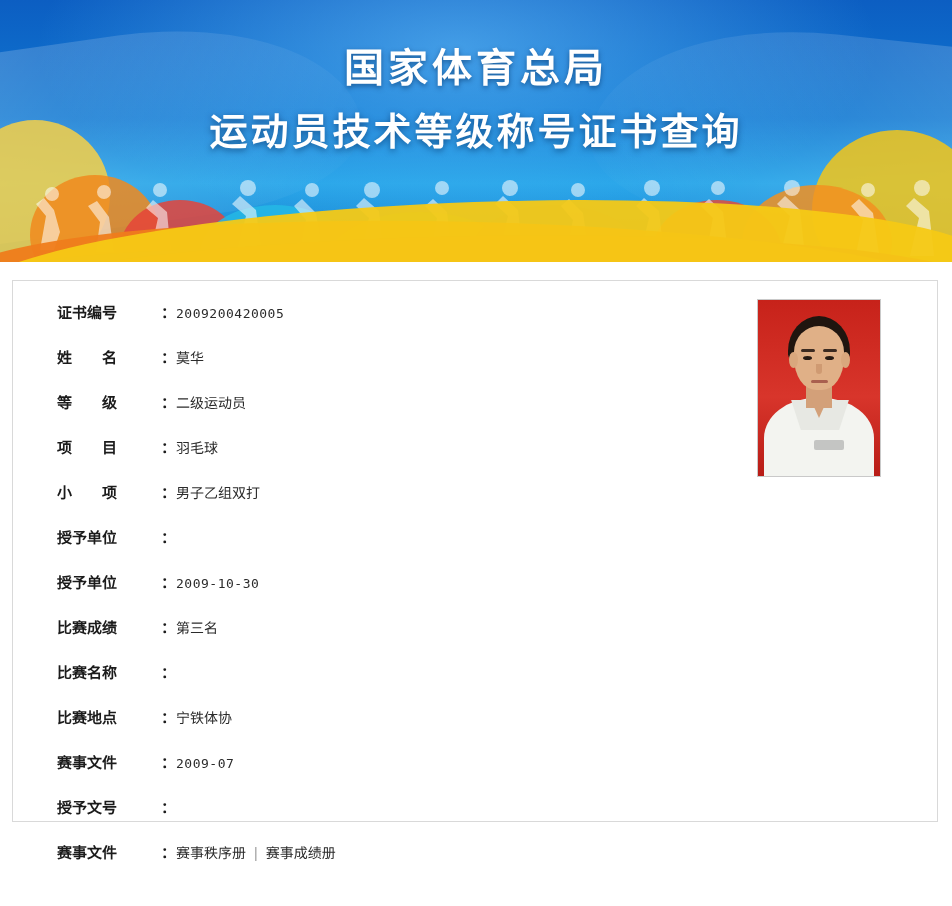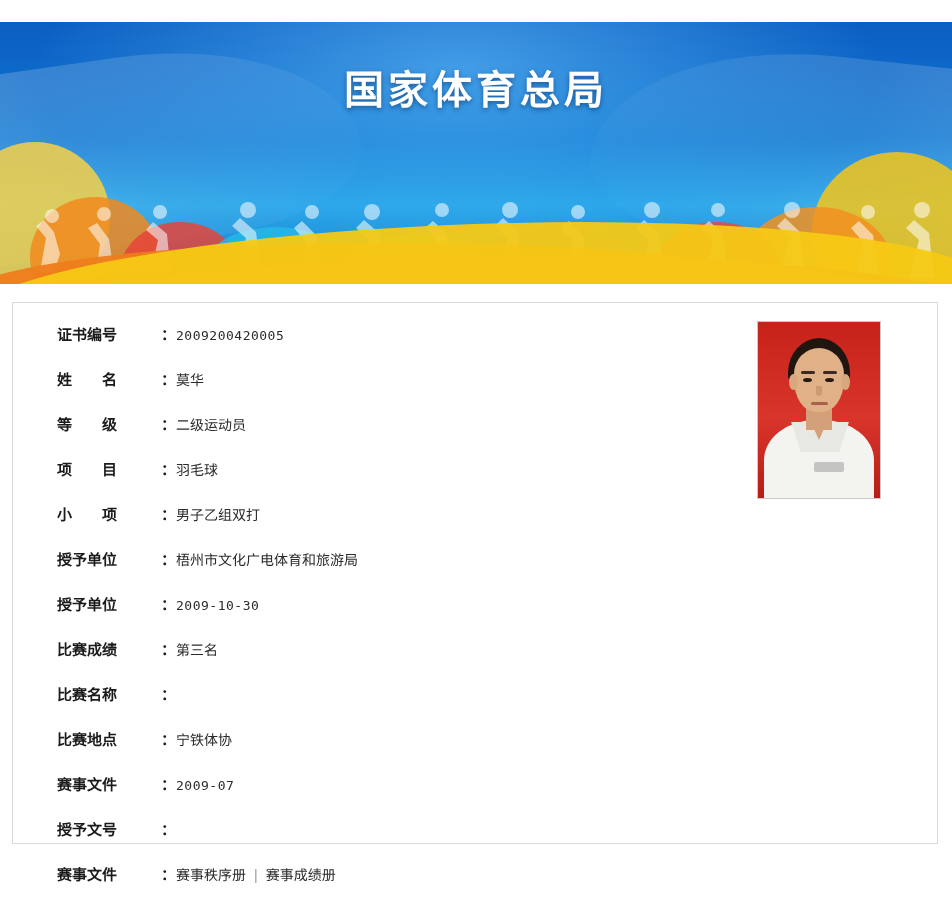--- a/index.html
+++ b/index.html
@@ -15,21 +15,20 @@
     position: relative;
   }
 
   
   .banner {
     position: relative;
     width: 952px;
     height: 262px;
     overflow: hidden;
     background: linear-gradient(to bottom, #0a5fc0 0%, #0b74d6 38%, #1696e4 62%, #36b6ee 78%, #1c7fd0 100%);
-    margin-top: 22px;
   }
   .banner .sky {
     position: absolute;
     inset: 0;
     background:
       radial-gradient(ellipse at 48% 18%, rgba(110,200,255,0.55) 0%, rgba(110,200,255,0) 60%),
       linear-gradient(to bottom, #0c5ec2 0%, #0f78d2 45%, #25a4e8 70%, #1a7ecd 100%);
   }
   
   .ribbon {
@@ -333,20 +332,21 @@
   </svg>
 
   <div class="ribbon r5"></div>
   <div class="ribbon r4"></div>
   <div class="ribbon r3"></div>
   <div class="ribbon r2"></div>
   <div class="ribbon r1"></div>
 
   <div class="banner-titles">
     <div class="title-main">国家体育总局</div>
+    <div class="title-sub">运动员技术等级称号证书查询</div>
   </div>
 </div>
 
 <div class="card">
 
   <div class="fields">
 
     <div class="row">
       <span class="lbl">证书编号</span>
       <span class="colon">：</span>
@@ -373,21 +373,20 @@
 
     <div class="row">
       <span class="lbl">小　　项</span>
       <span class="colon">：</span>
       <span class="val">男子乙组双打</span>
     </div>
 
     <div class="row">
       <span class="lbl">授予单位</span>
       <span class="colon">：</span>
-      <span class="val">梧州市文化广电体育和旅游局</span>
     </div>
 
     <div class="row">
       <span class="lbl">授予单位</span>
       <span class="colon">：</span>
       <span class="val num">2009-10-30</span>
     </div>
 
     <div class="row">
       <span class="lbl">比赛成绩</span>

